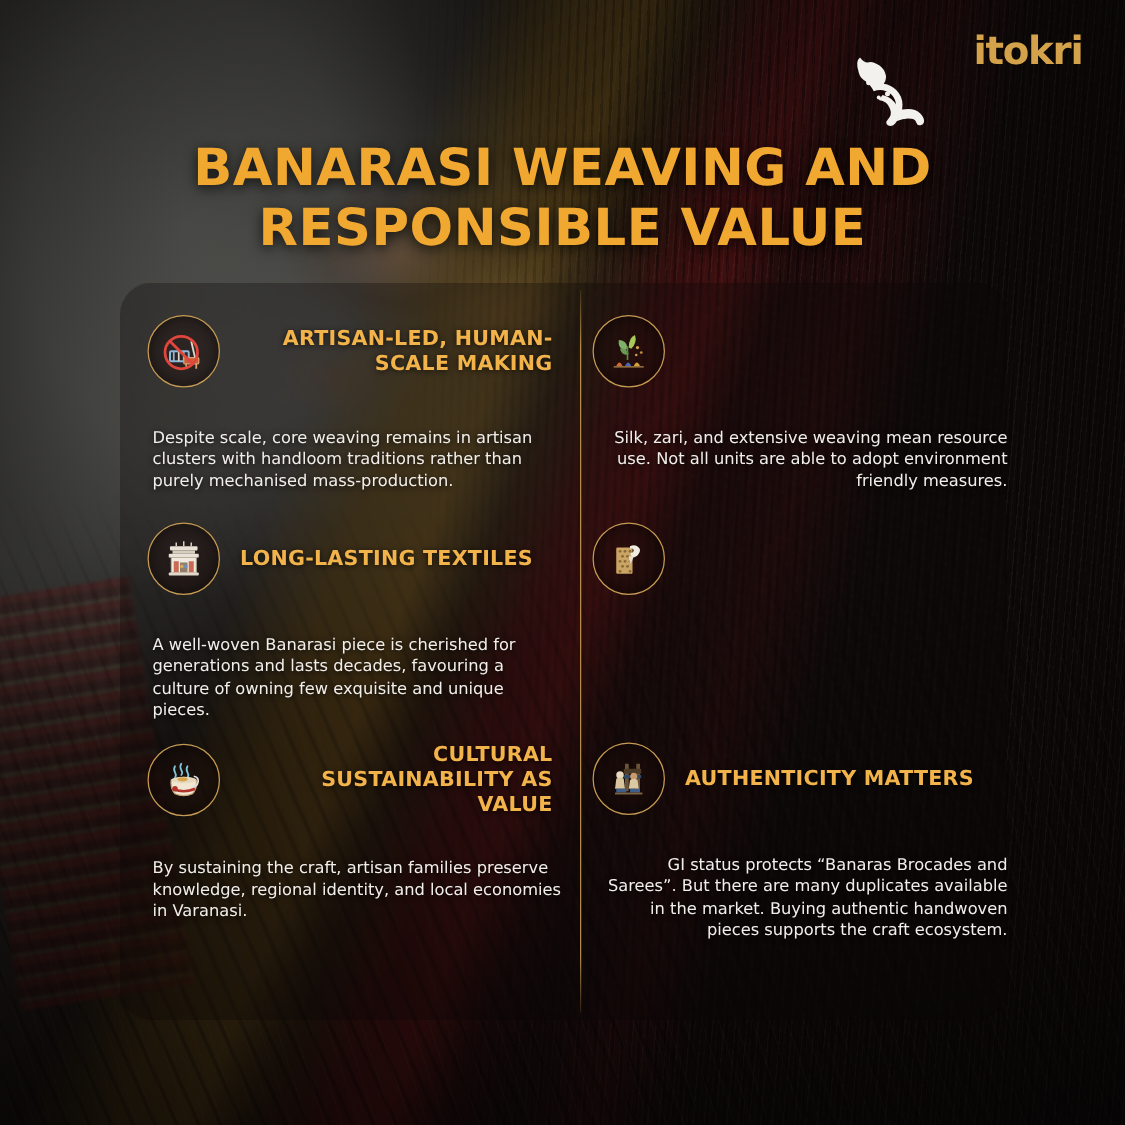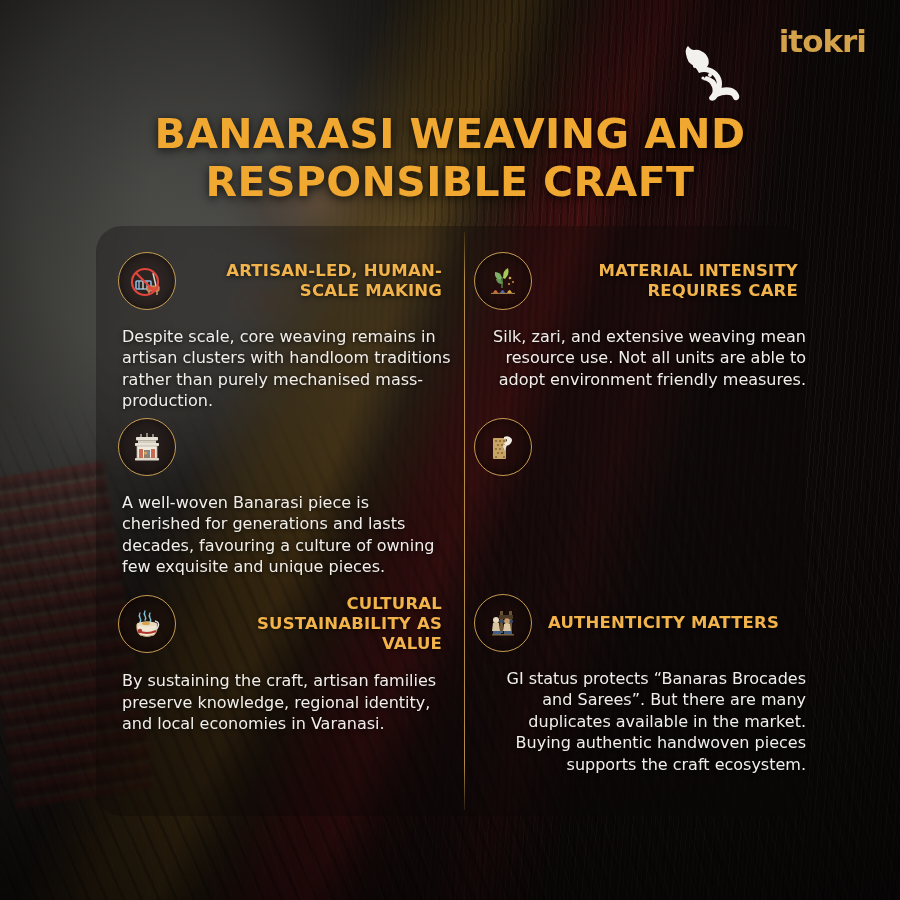--- a/index.html
+++ b/index.html
@@ -240,22 +240,22 @@
     font-weight: 800;
     line-height: 1.22;
     letter-spacing: 0.2px;
     color: #f2b34a;
     text-shadow: 0 1px 5px rgba(0,0,0,0.7);
     font-family: "DejaVu Sans", sans-serif;
     max-width: 250px;
   }
 
   .card-body {
-    margin-top: 16px;
-    font-size: 16px;
+    margin-top: 32px;
+    font-size: 13px;
     line-height: 1.34;
     color: #f1eeea;
     text-shadow: 0 1px 5px rgba(0,0,0,0.85);
     font-family: "DejaVu Sans", sans-serif;
     max-width: 330px;
   }
   .card.col-l .card-body { margin-left: 4px; }
   .card.col-r .card-body { margin-left: 2px; text-align: right; }
 </style>
 </head>
@@ -286,21 +286,21 @@
       <circle cx="47" cy="42" r="1.8"></circle>
     </g>
   </svg>
 
   <div class="logo-wrap">
     <span class="logo-text">itokri</span>
   </div>
 
   <h1 class="title">
     <span>BANARASI WEAVING AND</span><br>
-    <span>RESPONSIBLE CRAFT</span>
+    <span>RESPONSIBLE VALUE</span>
   </h1>
 
   <div class="panel"></div>
   <div class="divider"></div>
 
   <div class="cards">
 
     <div class="card col-l row-1">
       <div class="card-head">
         <span class="icon-circle">
@@ -332,21 +332,20 @@
             <line x1="17" y1="14" x2="17" y2="25" stroke="#5d8a4a" stroke-width="1.3"></line>
             <circle cx="25" cy="15" r="1.3" fill="#d4a24e"></circle>
             <circle cx="28" cy="19" r="1.1" fill="#c08a40"></circle>
             <circle cx="24" cy="21" r="1" fill="#d4a24e"></circle>
             <path d="M8 30 q2.5 -6 5 0z" fill="#d4673c"></path>
             <path d="M15 30 q2.5 -6 5 0z" fill="#4a68b8"></path>
             <path d="M22 30 q2.5 -6 5 0z" fill="#d8a33e"></path>
             <line x1="6" y1="30.4" x2="30" y2="30.4" stroke="#b08a4a" stroke-width="1"></line>
           </svg>
         </span>
-        <span class="card-title">MATERIAL INTENSITY REQUIRES CARE</span>
       </div>
       <p class="card-body">Silk, zari, and extensive weaving mean resource use. Not all units are able to adopt environment friendly measures.</p>
     </div>
 
     <div class="card col-l row-2">
       <div class="card-head">
         <span class="icon-circle">
           <svg width="36" height="36" viewBox="0 0 36 36">
             <rect x="7" y="8" width="22" height="3.4" rx="0.8" fill="#e8e2d6"></rect>
             <rect x="9" y="11.4" width="18" height="2.6" fill="#d6cfc0"></rect>
@@ -357,20 +356,21 @@
             <rect x="22" y="20" width="4" height="9" fill="#c96a52"></rect>
             <rect x="15" y="21" width="6" height="8" fill="#8d7f6c"></rect>
             <circle cx="16.5" cy="24" r="1.5" fill="#d8a657"></circle>
             <circle cx="19.5" cy="24" r="1.5" fill="#6f8fb8"></circle>
             <rect x="6" y="29" width="24" height="2.4" rx="0.6" fill="#e0d9ca"></rect>
             <line x1="12" y1="8" x2="12" y2="5" stroke="#d6cfc0" stroke-width="1.2"></line>
             <line x1="18" y1="8" x2="18" y2="4" stroke="#d6cfc0" stroke-width="1.2"></line>
             <line x1="24" y1="8" x2="24" y2="5" stroke="#d6cfc0" stroke-width="1.2"></line>
           </svg>
         </span>
+        <span class="card-title">LONG-LASTING TEXTILES</span>
       </div>
       <p class="card-body">A well-woven Banarasi piece is cherished for generations and lasts decades, favouring a culture of owning few exquisite and unique pieces.</p>
     </div>
 
     <div class="card col-r row-2">
       <div class="card-head">
         <span class="icon-circle">
           <svg width="36" height="36" viewBox="0 0 36 36">
             <rect x="8" y="9" width="13" height="21" rx="1" fill="#c9a464"></rect>
             <g fill="#8a6a34">

